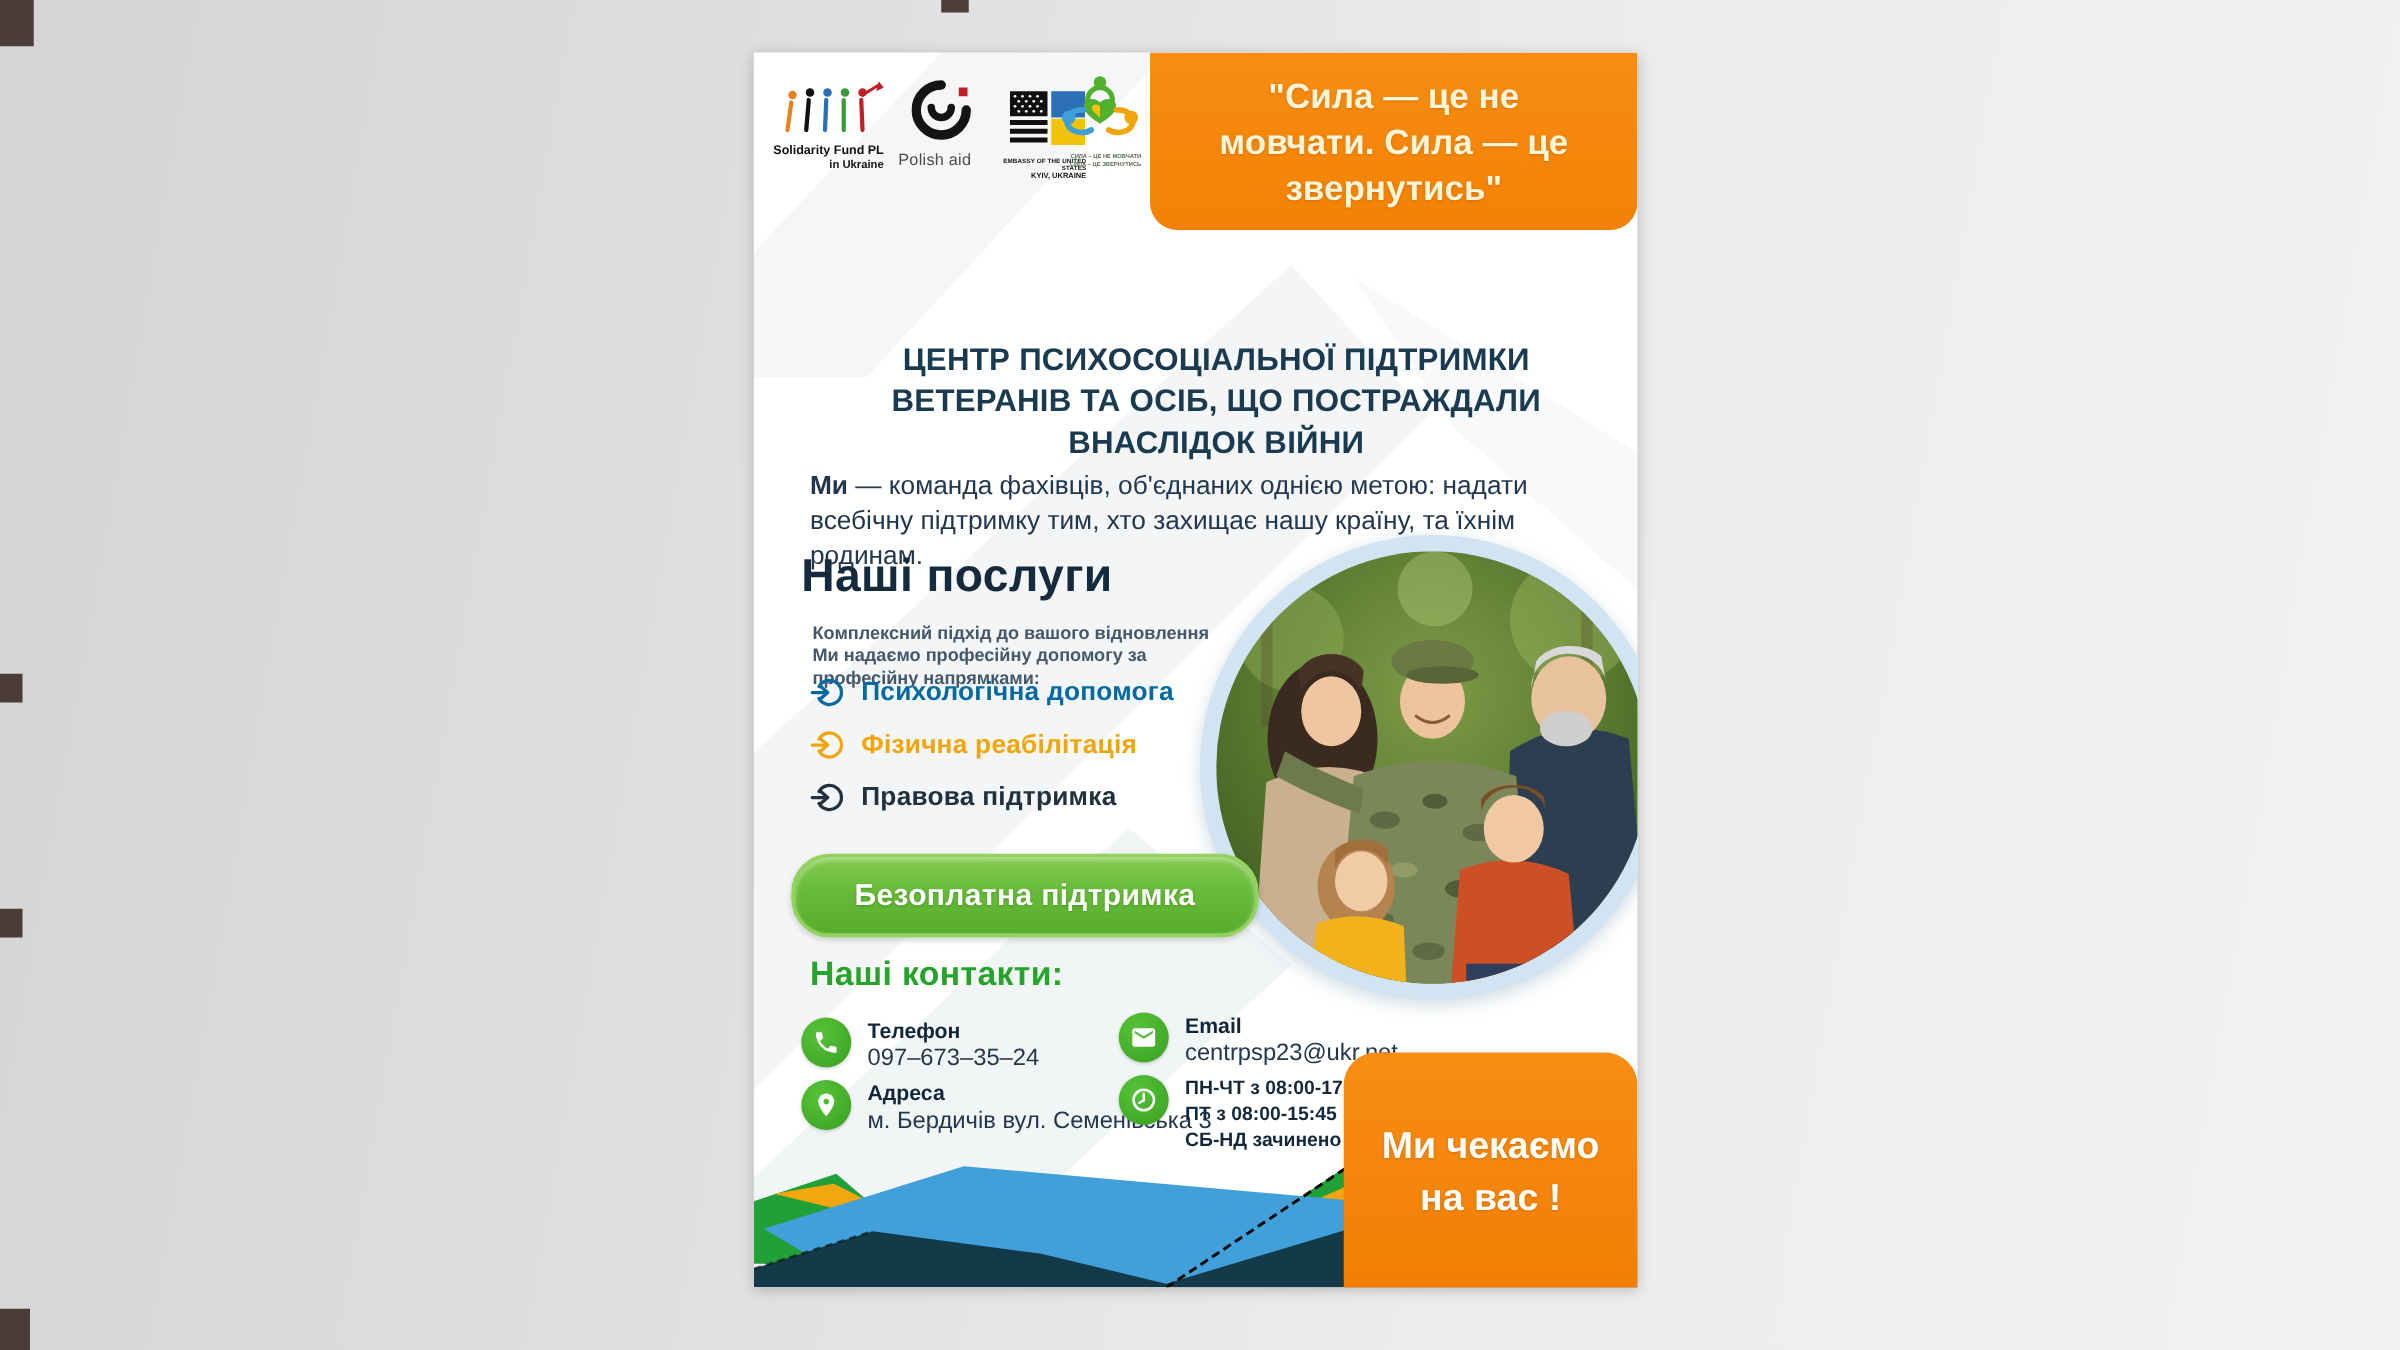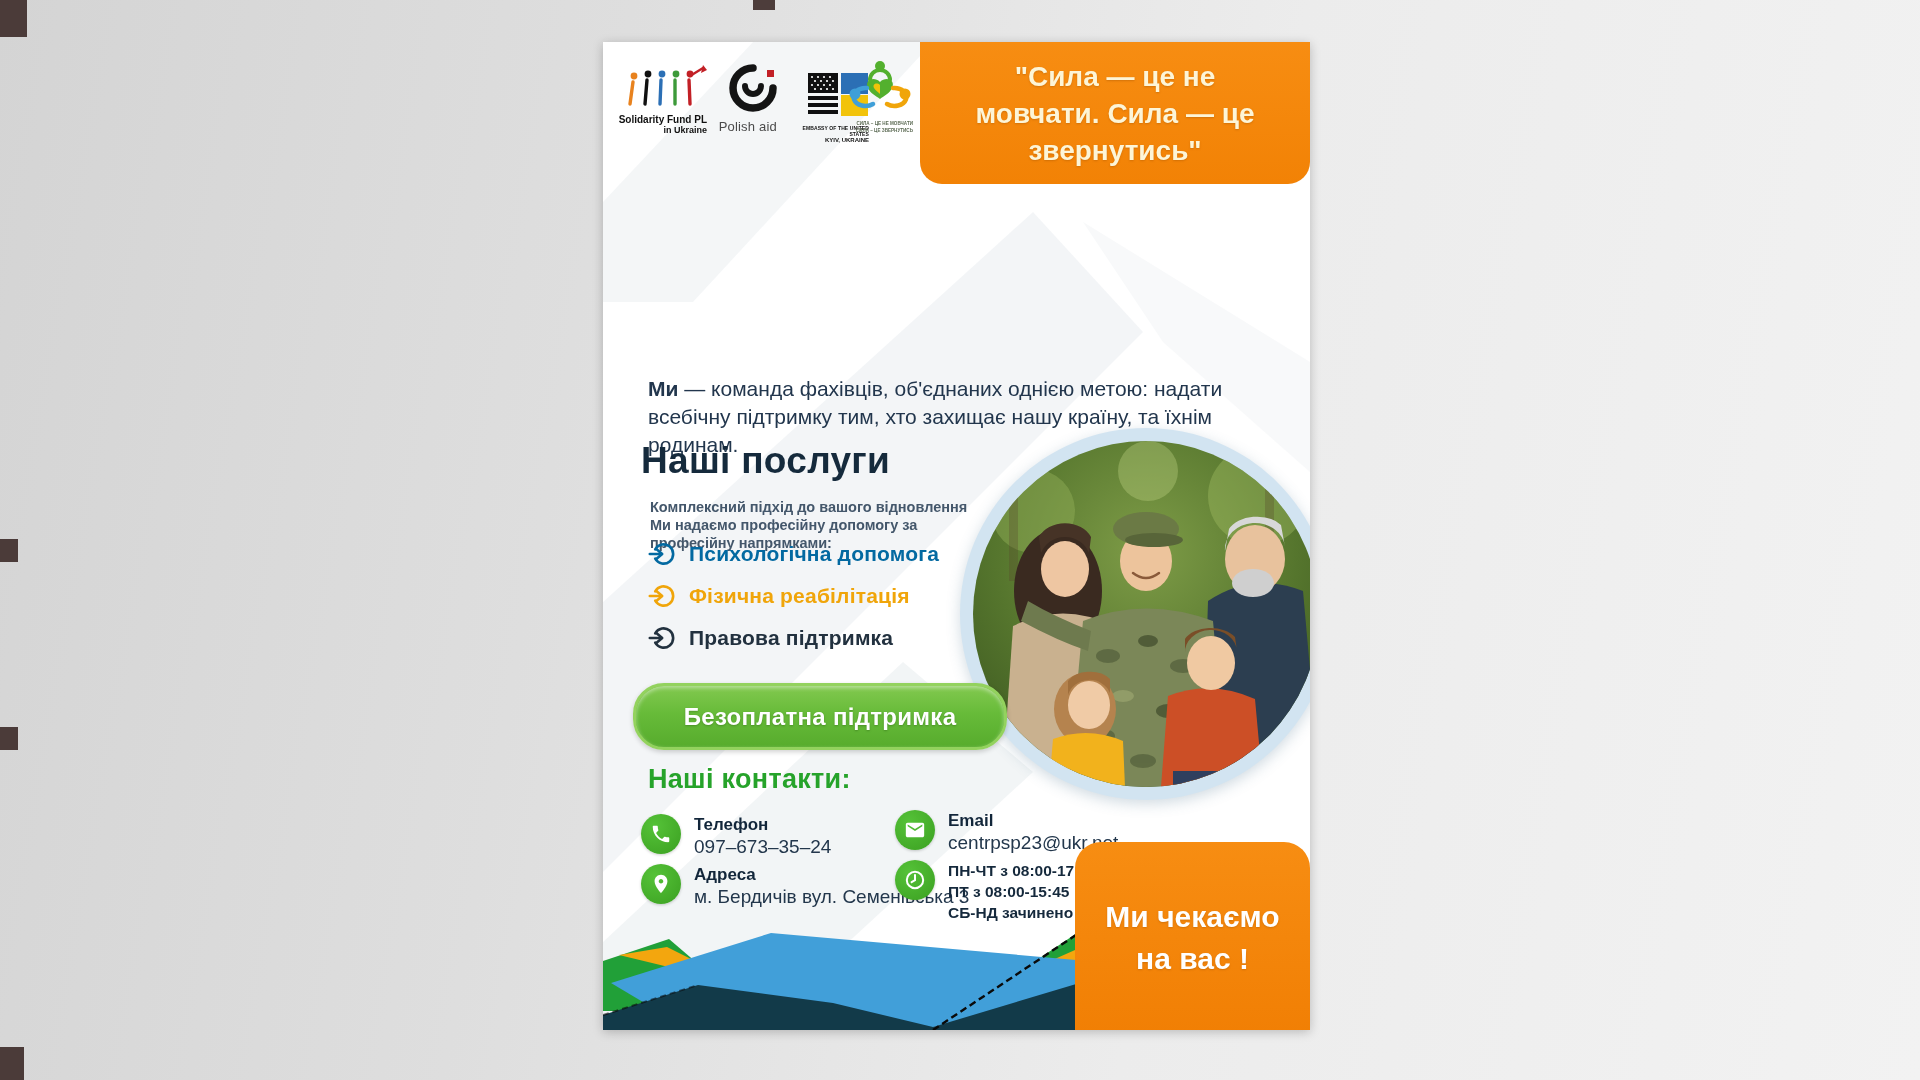--- a/index.html
+++ b/index.html
@@ -213,20 +213,25 @@
         <div class="t1">СИЛА – ЦЕ ЗВЕРНУТИСЬ</div>
       </div>
     </div>
 
     <div class="quote-banner">
       <div>"Сила — це не</div>
       <div>мовчати. Сила — це</div>
       <div>звернутись"</div>
     </div>
 
+    <div class="title">
+      <div>ЦЕНТР ПСИХОСОЦІАЛЬНОЇ ПІДТРИМКИ</div>
+      <div>ВЕТЕРАНІВ ТА ОСІБ, ЩО ПОСТРАЖДАЛИ</div>
+      <div>ВНАСЛІДОК ВІЙНИ</div>
+    </div>
 
     <p class="intro"><b>Ми</b><span> — команда фахівців, об'єднаних однією метою: надати</span><br>
       <span>всебічну підтримку тим, хто захищає нашу країну, та їхнім</span><br>
       <span>родинам.</span>
     </p>
 
     <div class="svc-heading">Наші послуги</div>
     <div class="svc-sub">
       <div>Комплексний підхід до вашого відновлення</div>
       <div>Ми надаємо професійну допомогу за</div>

